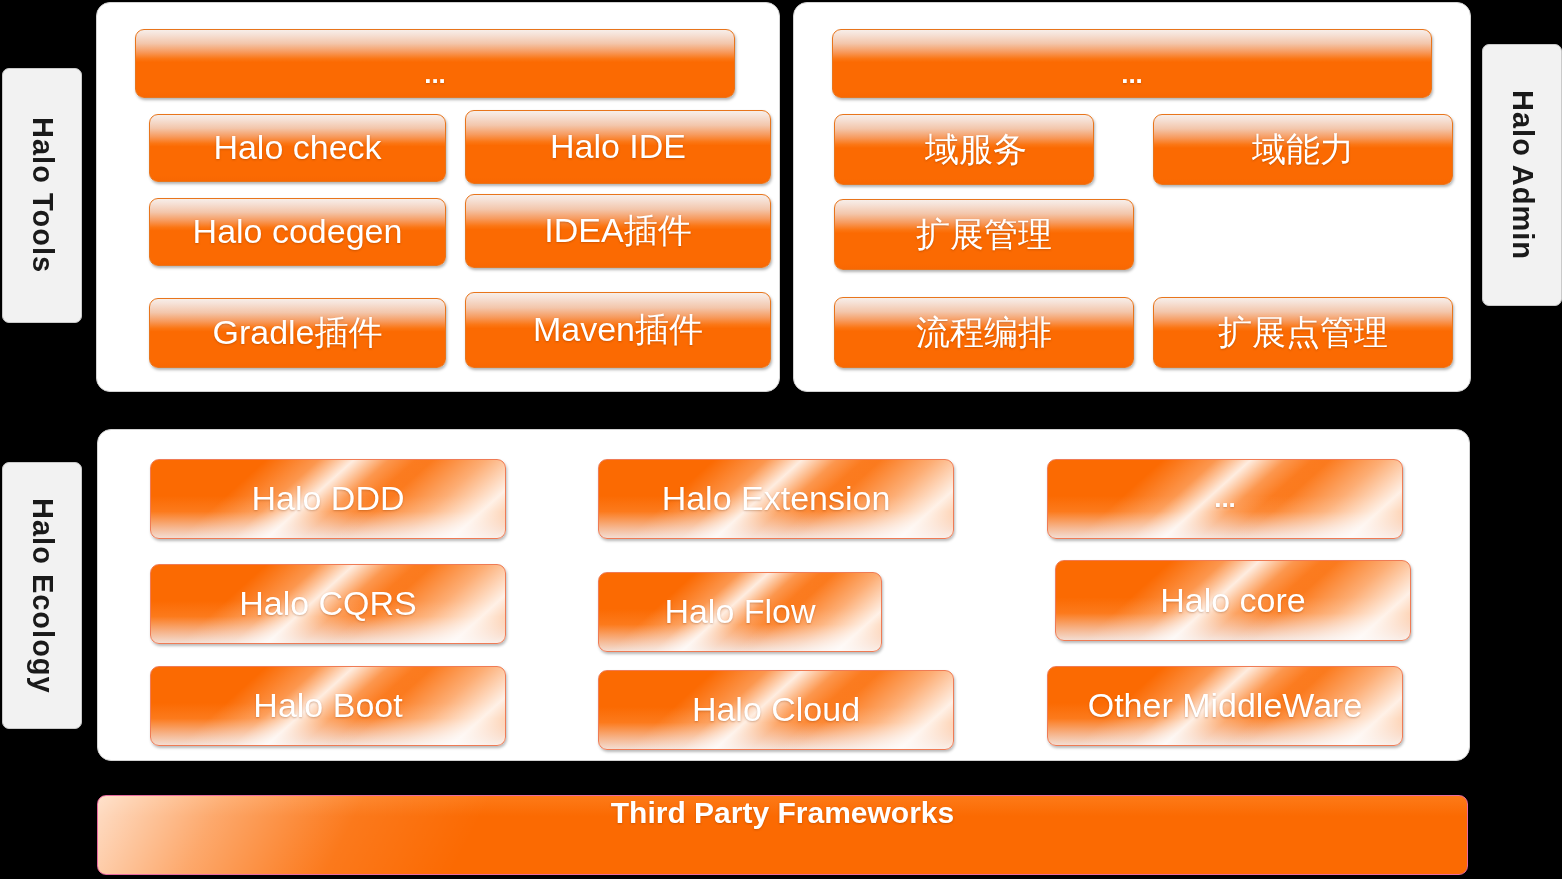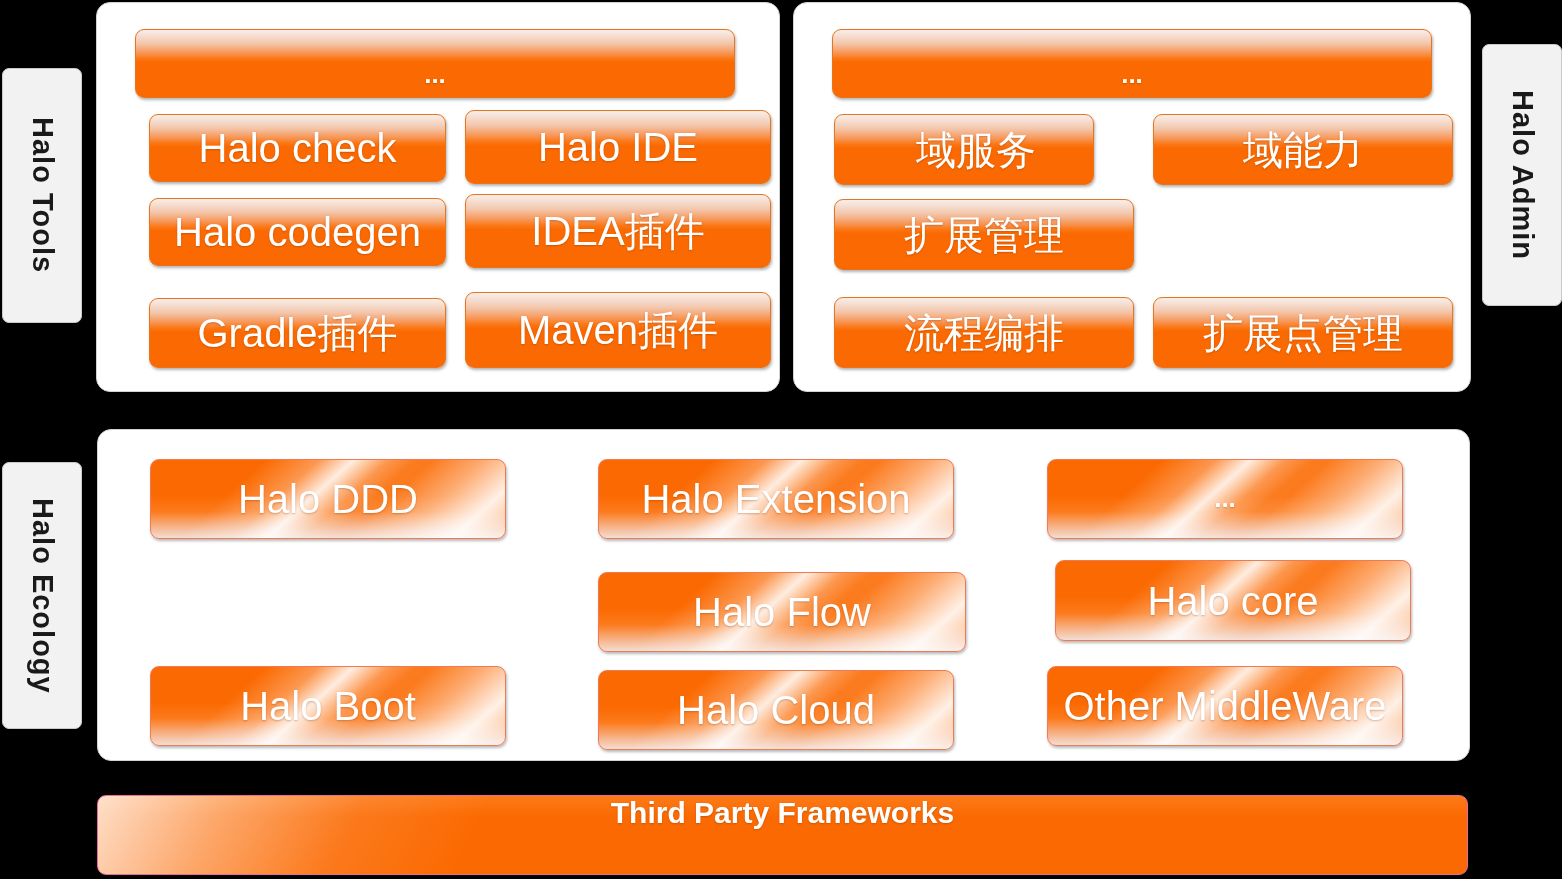--- a/index.html
+++ b/index.html
@@ -51,21 +51,21 @@
     box-shadow: 5px 5px 6px rgba(0,0,0,0.5);
   }
 
   
   .btn {
     position: absolute;
     display: flex;
     align-items: center;
     justify-content: center;
     color: #ffffff;
-    font-size: 40px;
+    font-size: 34px;
     border-radius: 9px;
     box-sizing: border-box;
     text-align: center;
     line-height: 1.05;
     white-space: nowrap;
     overflow: hidden;
   }
   .btn-gloss {
     background: linear-gradient(to bottom,
         #f7eee9 0%,
@@ -202,28 +202,31 @@
 
   <div class="side-tab" style="left:2px; top:462px; width:78px; height:265px;">
     <span class="tab-text">Halo Ecology</span>
   </div>
 
   <div class="panel" style="left:97px; top:429px; width:1371px; height:330px;">
 
     <div class="btn btn-diag" style="left:52px; top:29px; width:356px; height:80px;">
       <span>Halo DDD</span>
     </div>
+    <div class="btn btn-diag" style="left:52px; top:134px; width:356px; height:80px;">
+      <span>Halo CQRS</span>
+    </div>
     <div class="btn btn-diag" style="left:52px; top:236px; width:356px; height:80px;">
       <span>Halo Boot</span>
     </div>
 
     <div class="btn btn-diag" style="left:500px; top:29px; width:356px; height:80px;">
       <span>Halo Extension</span>
     </div>
-    <div class="btn btn-diag" style="left:500px; top:142px; width:368px; height:80px;">
+    <div class="btn btn-diag" style="left:500px; top:142px; width:284px; height:80px;">
       <span>Halo Flow</span>
     </div>
     <div class="btn btn-diag" style="left:500px; top:240px; width:356px; height:80px;">
       <span>Halo Cloud</span>
     </div>
 
     <div class="btn btn-diag" style="left:949px; top:29px; width:356px; height:80px; font-size:26px; font-weight:bold;">
       <span>...</span>
     </div>
     <div class="btn btn-diag" style="left:949px; top:130px; width:356px; height:81px;margin-left:8px;">

